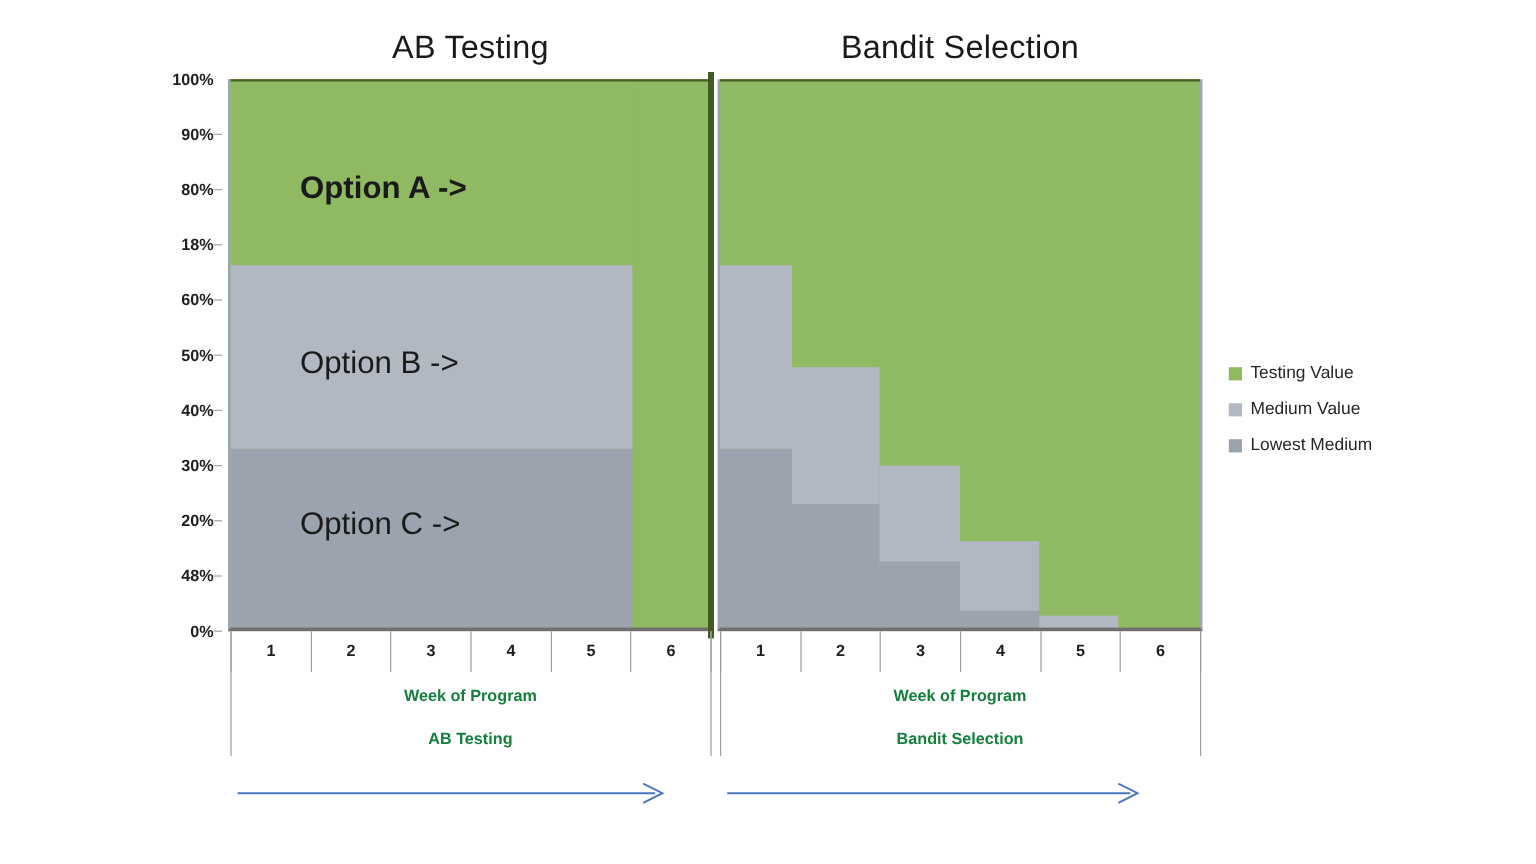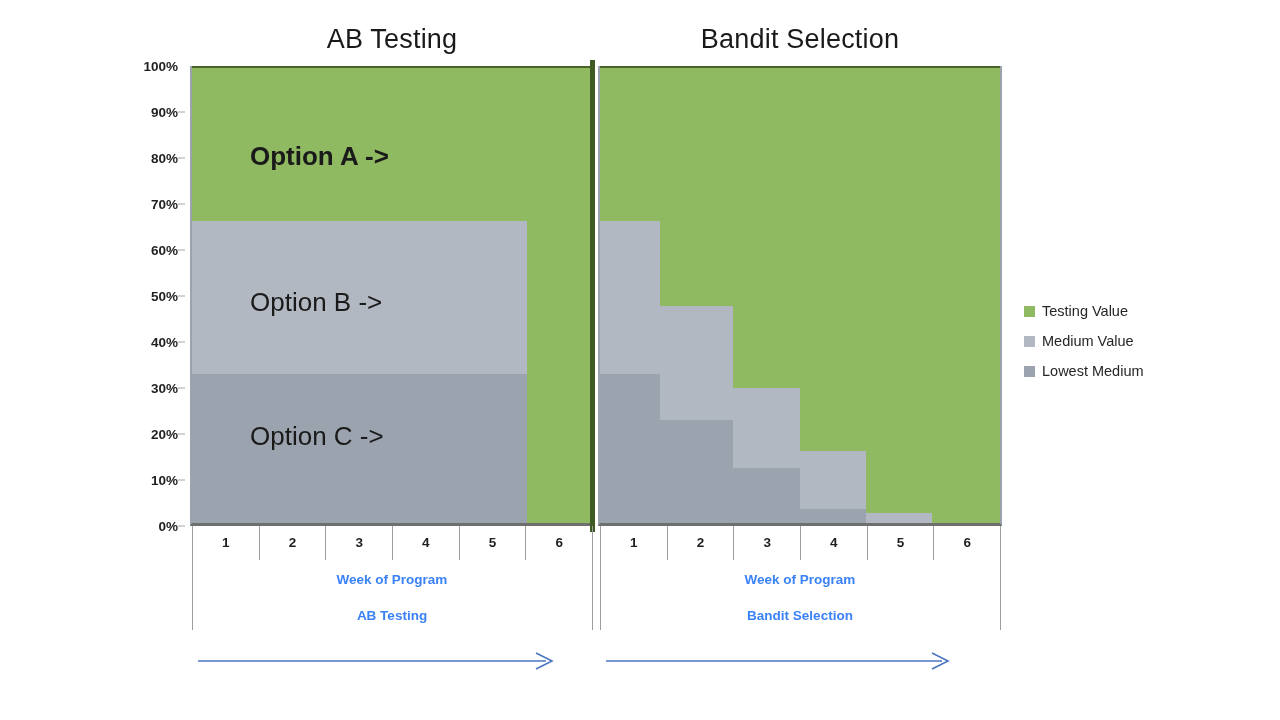--- a/index.html
+++ b/index.html
@@ -63,21 +63,21 @@
   #xaxis-bandit{left:600px;width:400px;}
   .xcell{
     position:absolute;top:0;height:34px;line-height:34px;text-align:center;
     font-size:13.5px;font-weight:bold;color:#1f1f1f;
     border-left:1px solid #9d9d9d;box-sizing:border-box;
   }
   .xcell:first-child{border-left:1px solid #9d9d9d;}
   .xend{position:absolute;top:0;width:1px;height:34px;background:#9d9d9d;}
 
   .axis-caption{
-    position:absolute;text-align:center;font-size:13.5px;font-weight:bold;color:#3b82f6;
+    position:absolute;text-align:center;font-size:13.5px;font-weight:bold;color:#15803d;
     white-space:nowrap;
   }
   .cap1{top:572px;}
   .cap2{top:608px;}
   #cap-ab-1,#cap-ab-2{left:192px;width:400px;}
   #cap-bd-1,#cap-bd-2{left:600px;width:400px;}
 
   
   .group-tick{position:absolute;width:1px;background:#9d9d9d;}
 
@@ -99,33 +99,33 @@
 
   <div class="panel-title" id="title-ab">AB Testing</div>
   <div class="panel-title" id="title-bandit">Bandit Selection</div>
 
   <div class="yaxis" id="yaxis-holder">
       <div class="ytick" style="top: 8px;">100%</div>
       <div class="ytick" style="top: 54px;">90%</div>
       <div class="ytickmark" style="top: 54px;"></div>
       <div class="ytick" style="top: 100px;">80%</div>
       <div class="ytickmark" style="top: 100px;"></div>
-      <div class="ytick" style="top: 146px;">70%</div>
+      <div class="ytick" style="top: 146px;">18%</div>
       <div class="ytickmark" style="top: 146px;"></div>
       <div class="ytick" style="top: 192px;">60%</div>
       <div class="ytickmark" style="top: 192px;"></div>
       <div class="ytick" style="top: 238px;">50%</div>
       <div class="ytickmark" style="top: 238px;"></div>
       <div class="ytick" style="top: 284px;">40%</div>
       <div class="ytickmark" style="top: 284px;"></div>
       <div class="ytick" style="top: 330px;">30%</div>
       <div class="ytickmark" style="top: 330px;"></div>
       <div class="ytick" style="top: 376px;">20%</div>
       <div class="ytickmark" style="top: 376px;"></div>
-      <div class="ytick" style="top: 422px;">10%</div>
+      <div class="ytick" style="top: 422px;">48%</div>
       <div class="ytickmark" style="top: 422px;"></div>
       <div class="ytick" style="top: 468px;">0%</div>
       <div class="ytickmark" style="top: 468px;"></div>
     </div>
   <div class="axis-line" id="yaxis-line"></div>
 
   <div class="plot" id="plot-ab">
 
     <div class="seg" style="left:0;top:0;width:335px;height:153px;background:#8fba61;"></div>
     <div class="seg" style="left:0;top:153px;width:335px;height:153px;background:#b1b8c1;"></div>

